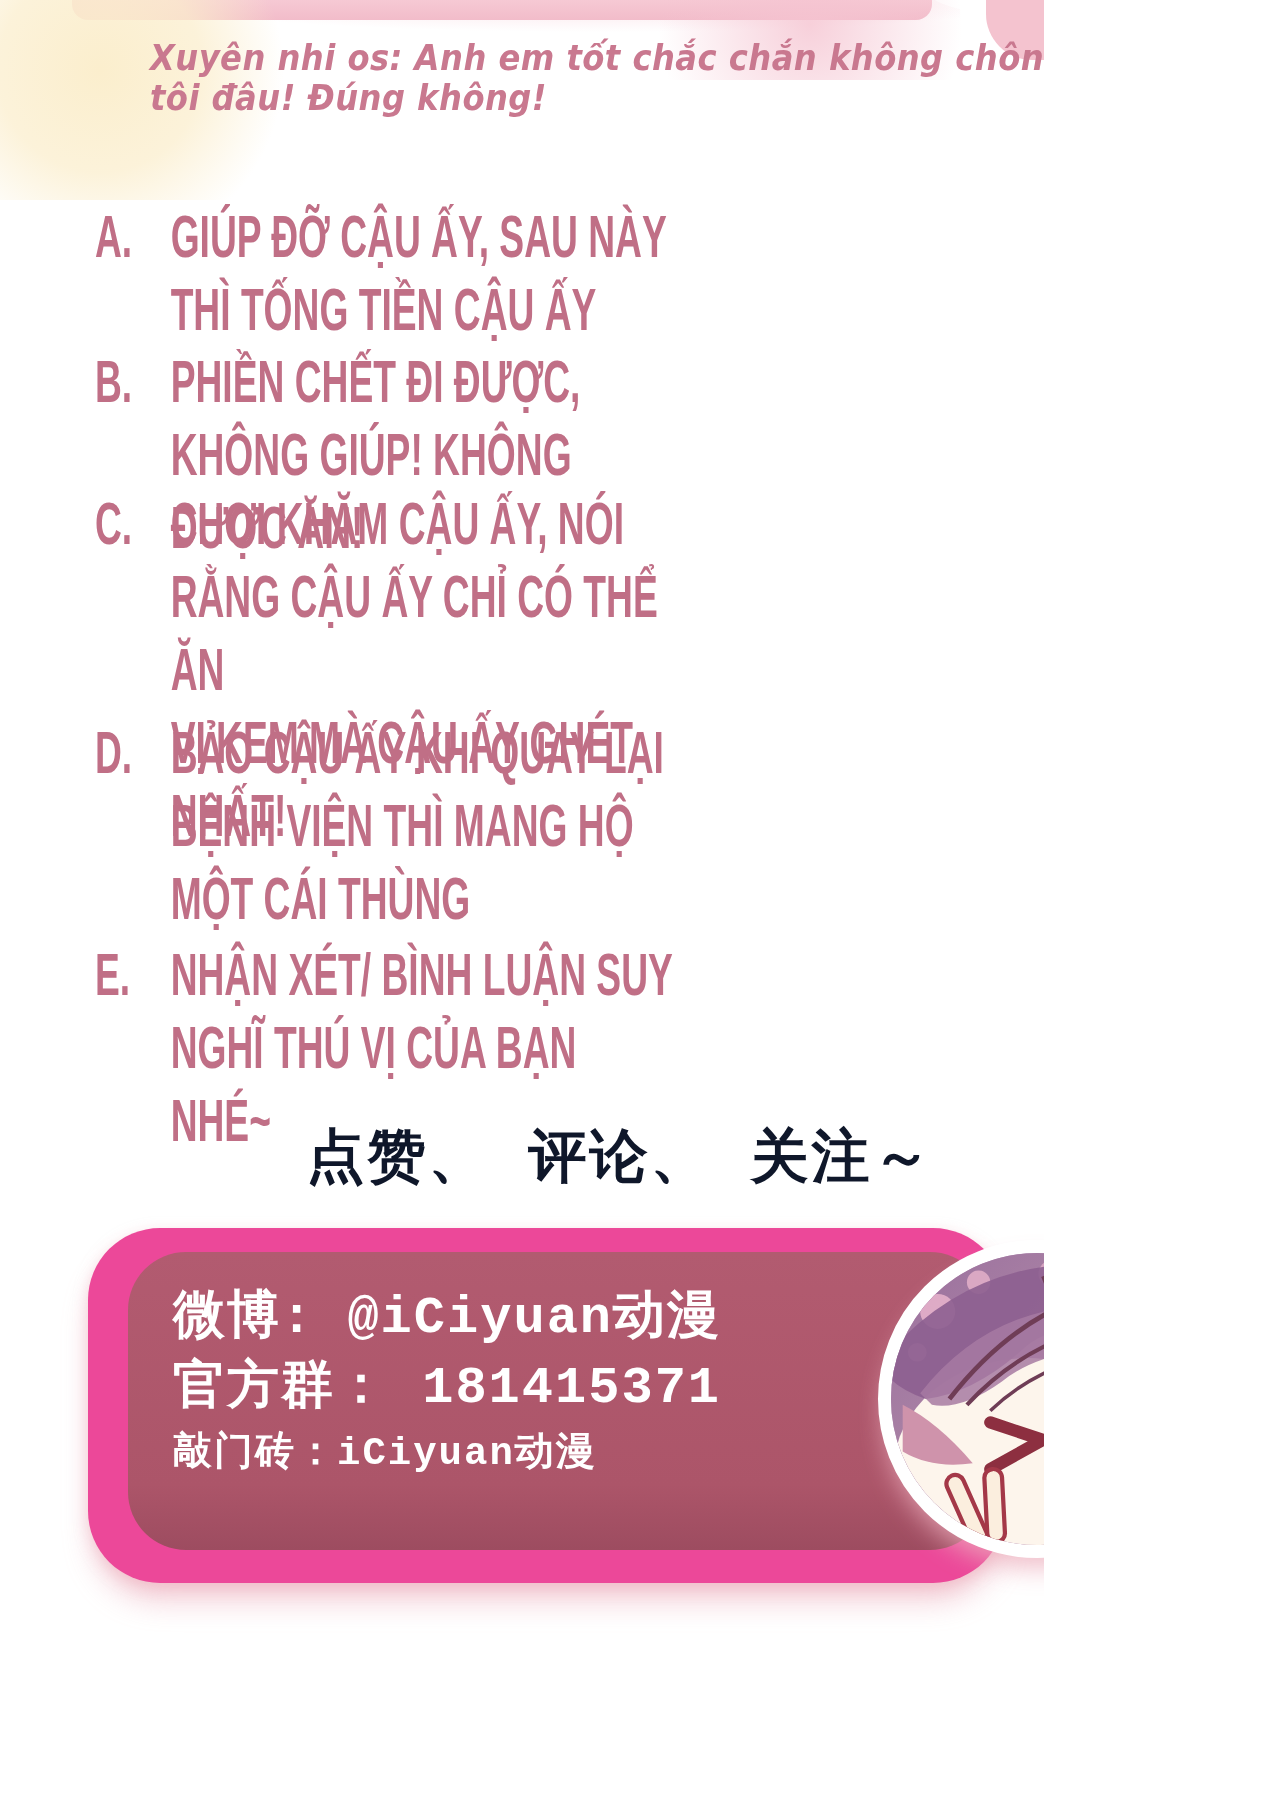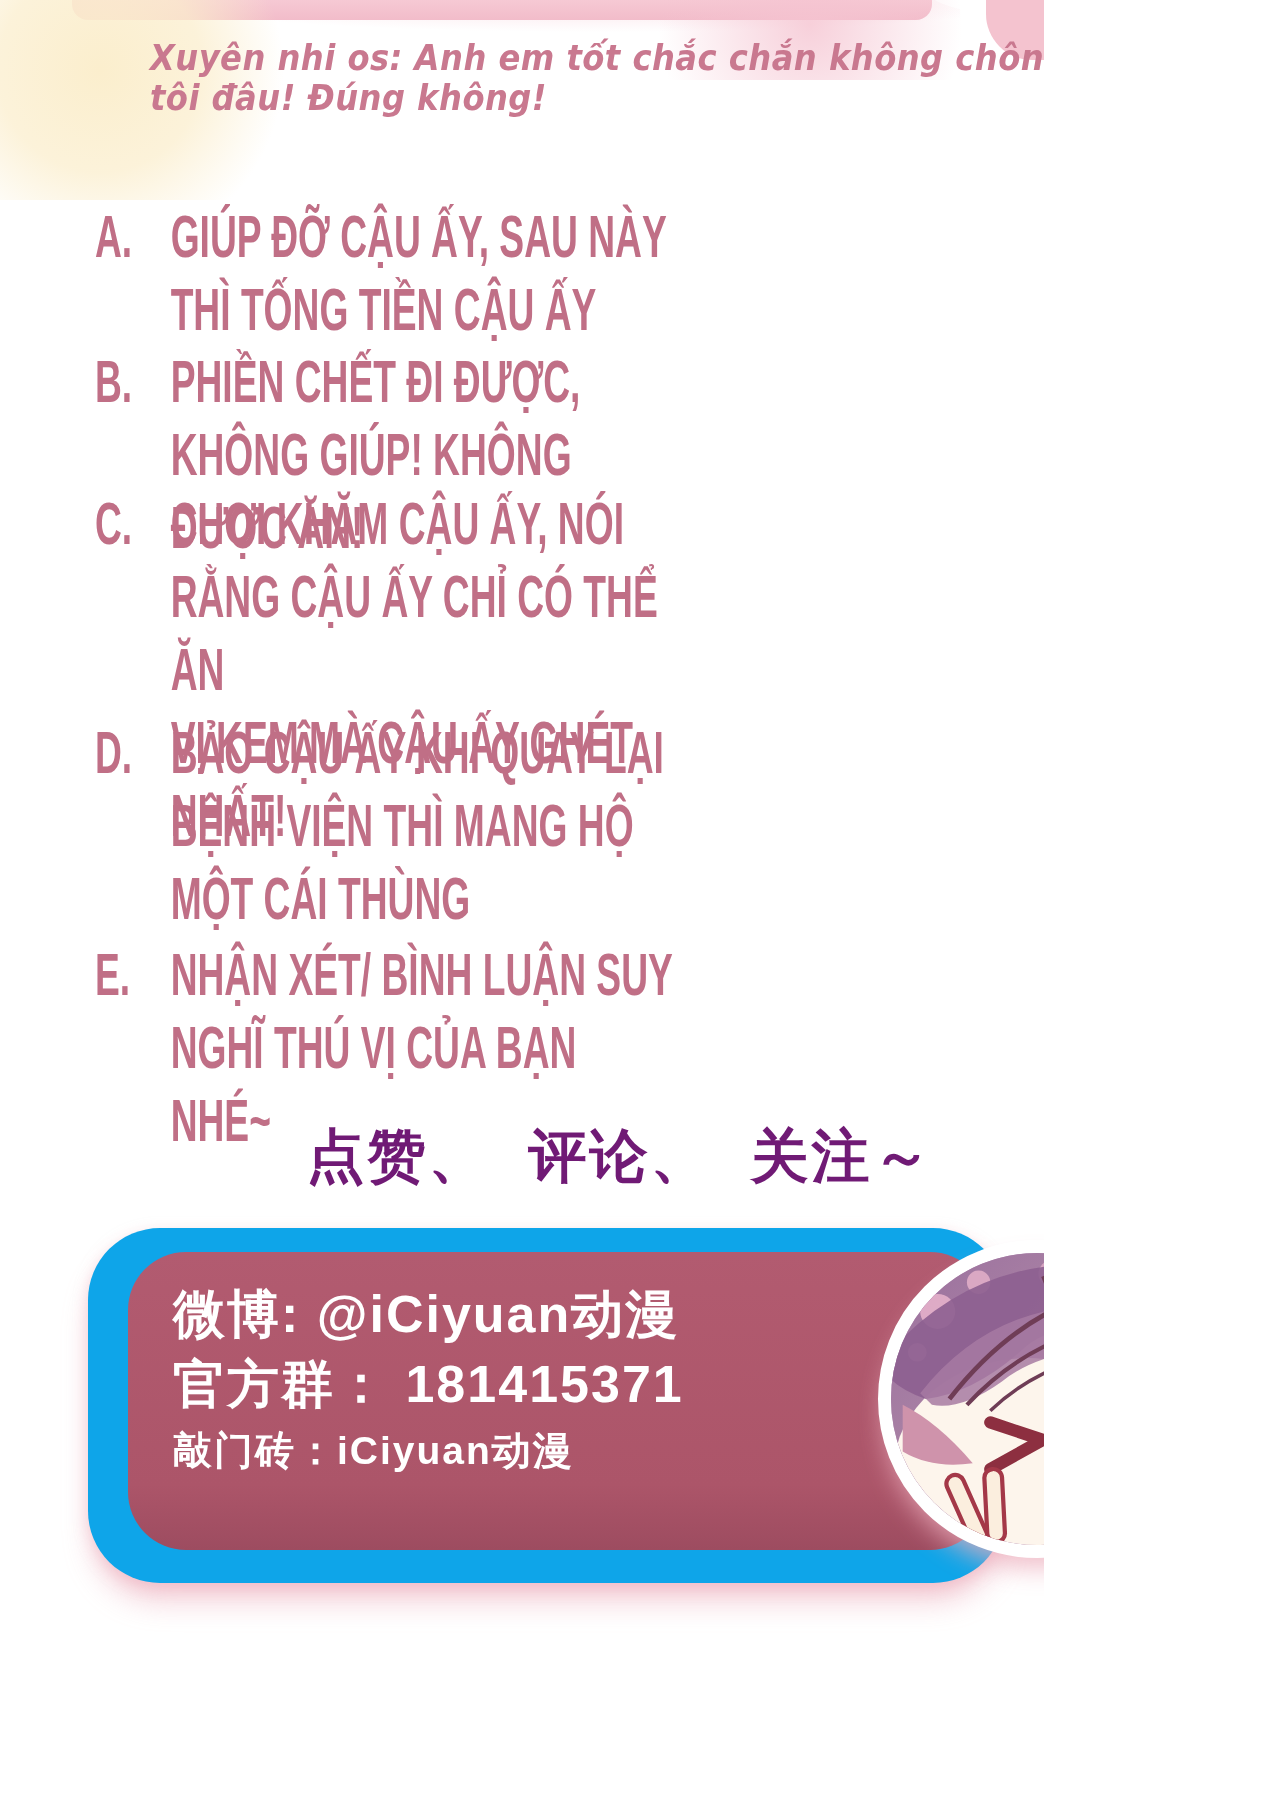--- a/index.html
+++ b/index.html
@@ -30,26 +30,26 @@
   
   .option-row{position:absolute;left:95px;display:flex;align-items:flex-start;
     transform:scaleX(.62);transform-origin:left top;
     color:#c06f86;font-weight:700;font-size:60px;line-height:73px;white-space:nowrap;}
   .option-letter{width:122px;flex:0 0 auto;}
   .option-text{white-space:pre-line;}
   .opt-a{top:200px}.opt-b{top:345px}.opt-c{top:487px}.opt-d{top:716px}.opt-e{top:938px}
 
   
   .cta-text{position:absolute;left:0;top:1118px;width:1240px;text-align:center;
-    font-weight:700;font-size:58px;color:#701a75;word-spacing:20px;letter-spacing:3px;}
+    font-weight:700;font-size:58px;color:#0f172a;word-spacing:20px;letter-spacing:3px;}
 
   
   .contact-card{position:absolute;left:88px;top:1228px;width:917px;height:355px;
-    background:#0ea5e9;border-radius:72px;
-    box-shadow:0 22px 32px -8px rgba(236,173,188,.75), 0 4px 14px rgba(240,185,198,.5);}
+    background:#ec4899;border-radius:72px;
+    box-shadow:0 22px 32px -8px rgba(236,173,188,.75), 0 4px 14px rgba(240,185,198,.5);font-family:Liberation Mono, monospace;}
   .contact-card-inner{position:absolute;left:40px;top:24px;right:17px;bottom:33px;
     background:linear-gradient(180deg,#b25b70 0%,#ac5569 78%,#9d4c60 100%);
     border-radius:58px;color:#ffffff;}
   .contact-line{position:absolute;left:45px;font-weight:700;letter-spacing:2px;white-space:nowrap;}
   .contact-line.l1{top:28px;font-size:52px;}
   .contact-line.l2{top:98px;font-size:52px;}
   .contact-line.l3{top:172px;font-size:39px;}
 
   
   .avatar{position:absolute;left:878px;top:1240px;width:318px;height:318px;

